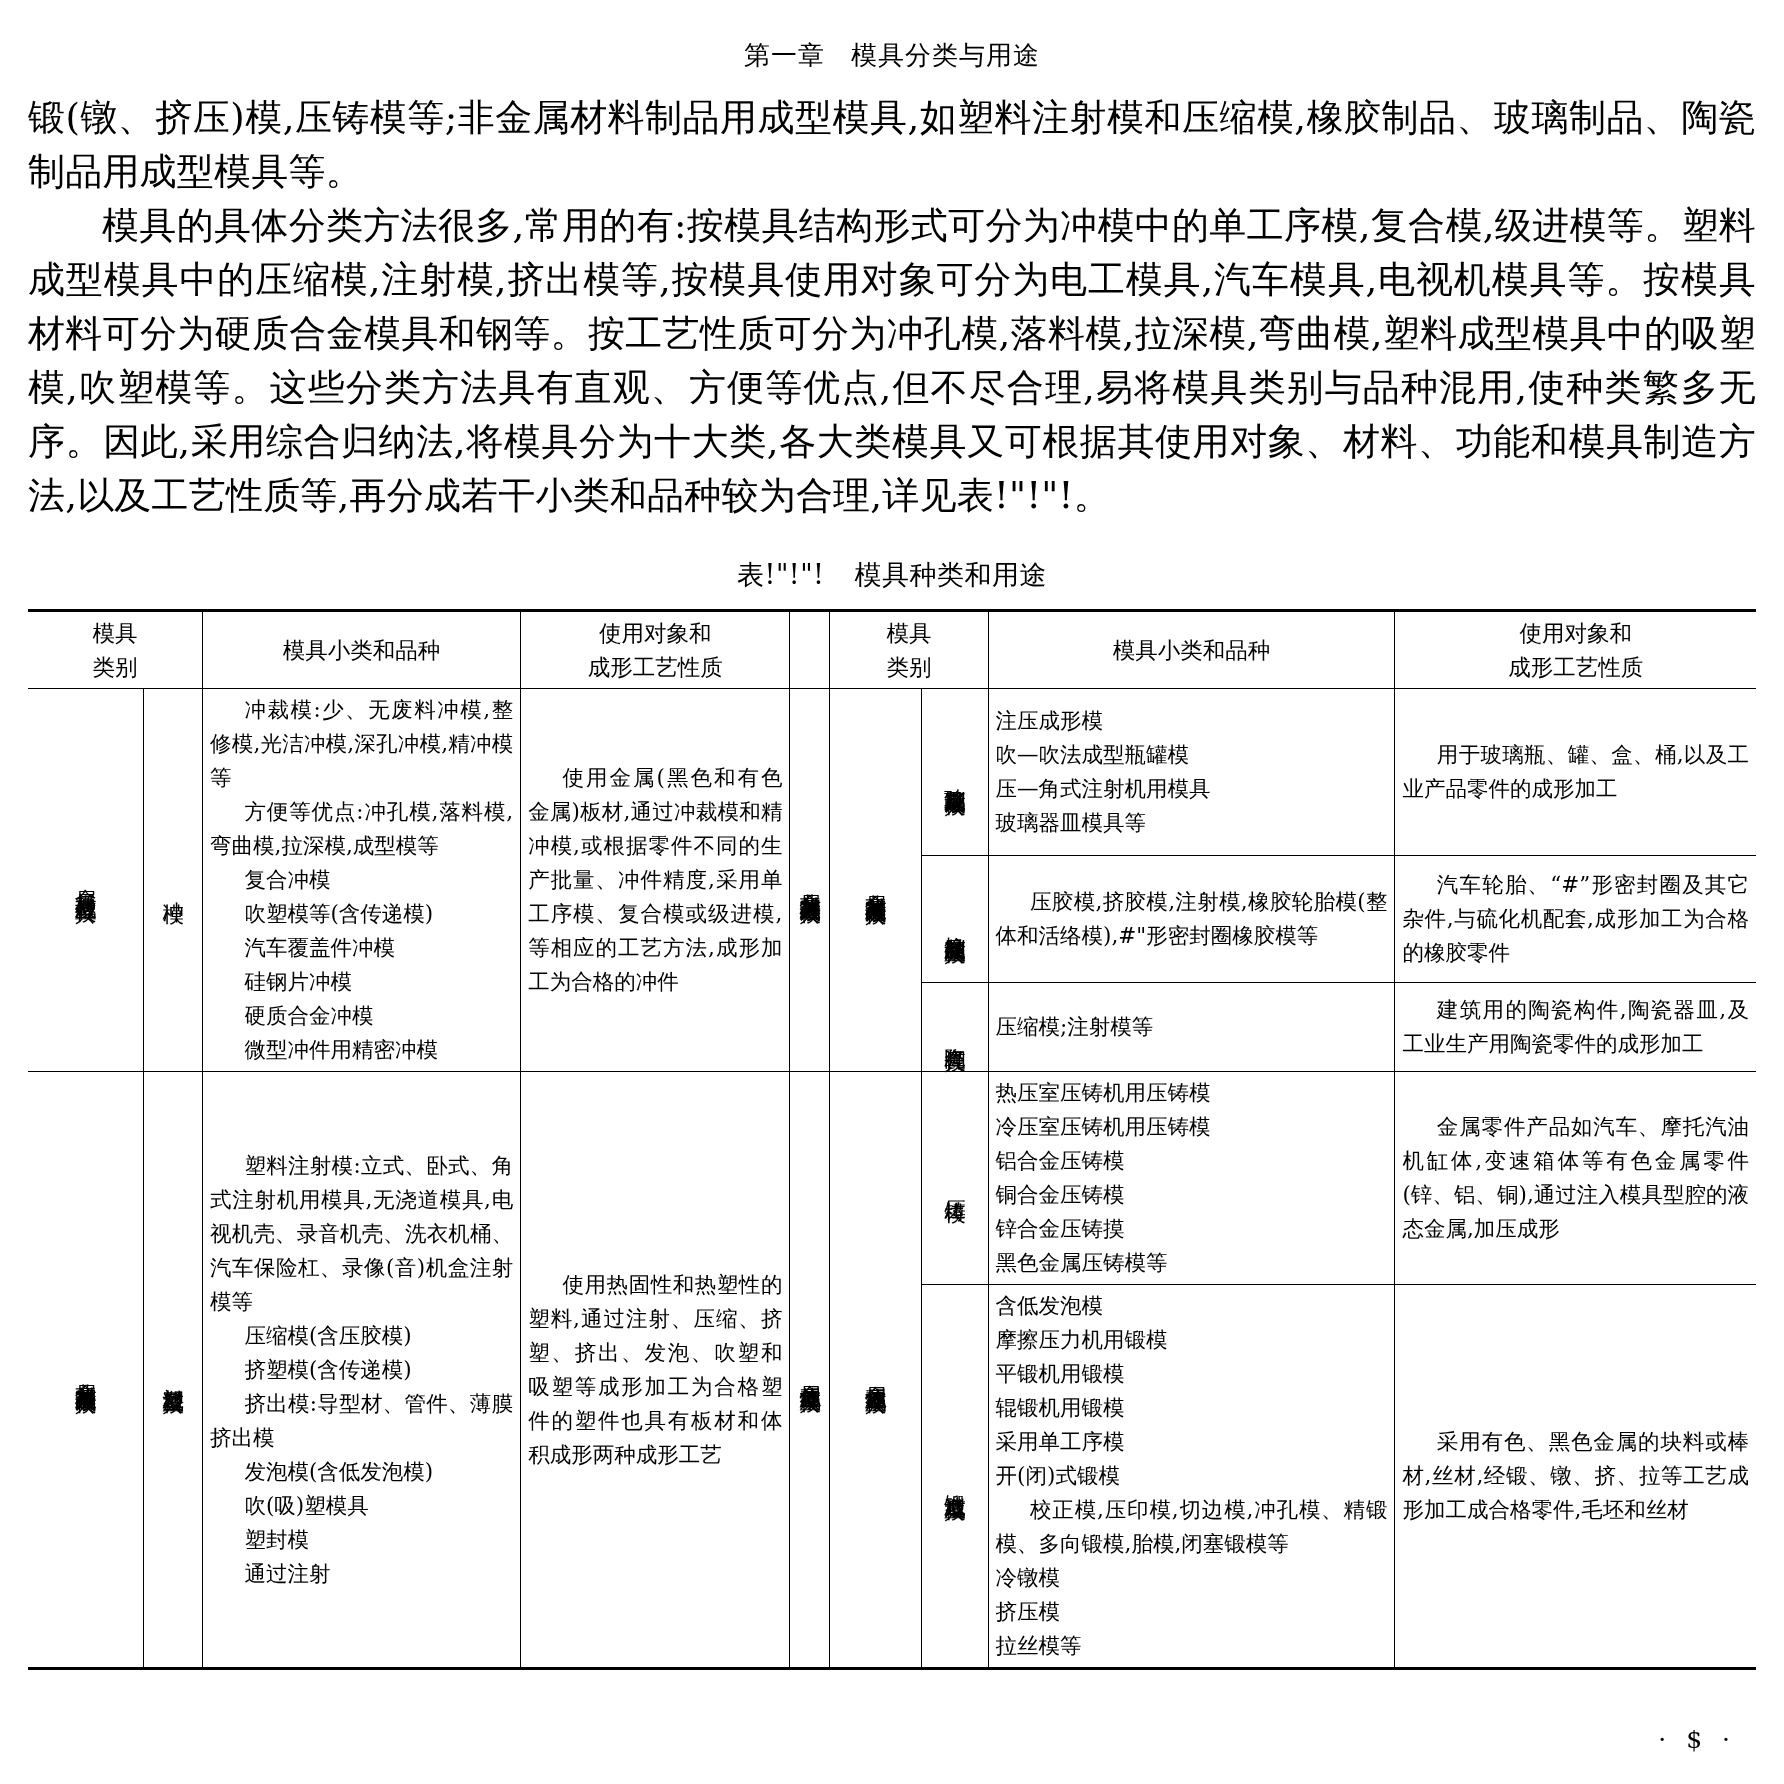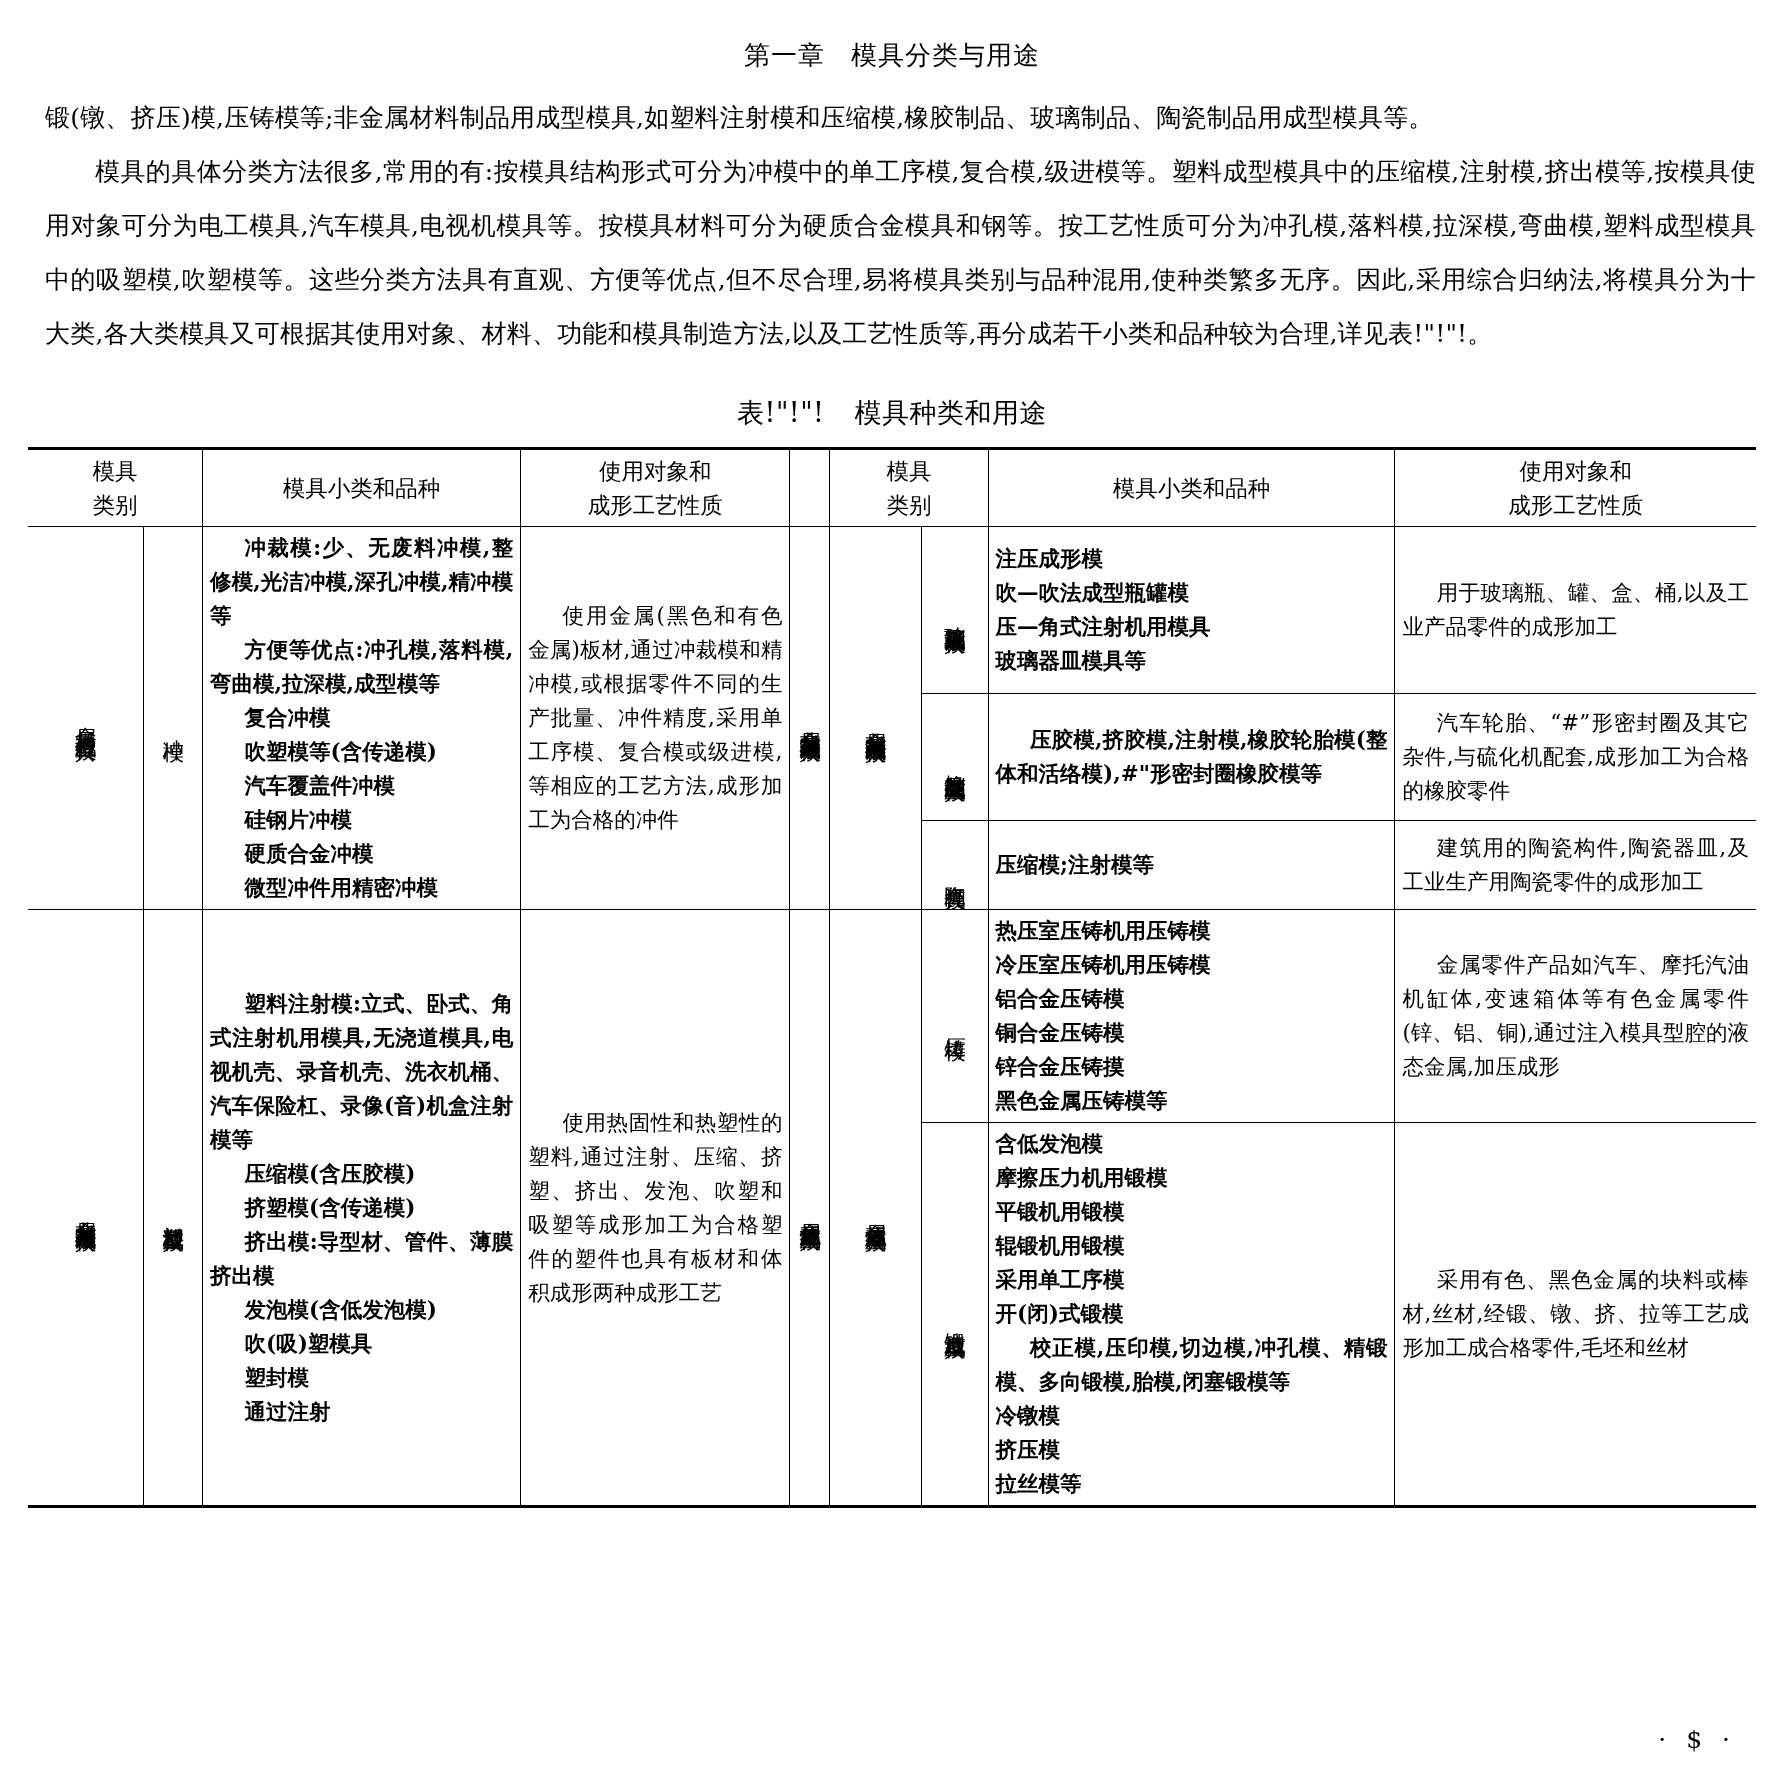--- a/index.html
+++ b/index.html
@@ -29,27 +29,26 @@
     font-size: 26px;
     letter-spacing: 1px;
     padding-top: 38px;
     padding-bottom: 6px;
     font-family: "DejaVu Serif", "Liberation Serif", serif;
   }
   .running-head .chap { margin-right: 26px; }
 
   
   .body-text {
-    font-size: 25px;
+    font-size: 37px;
     line-height: 54px;
     text-align: justify;
     text-justify: inter-ideograph;
     padding: 12px 0 0 0;
     letter-spacing: 0.2px;
-    margin-left: 17px;
   }
   .body-text p { margin: 0; }
   .body-text p.indent { text-indent: 2em; }
 
   
   .table-caption {
     text-align: center;
     font-size: 27px;
     margin: 34px 0 16px 0;
     letter-spacing: 0.5px;
@@ -103,21 +102,21 @@
   }
   .vtext.tight { letter-spacing: 1px; }
 
   .cell-list {
     text-align: justify;
     text-justify: inter-ideograph;
     font-size: 21.5px;
     line-height: 34px;
     padding: 6px 8px;
   }
-  .cell-list .li { display: block; font-weight: bold; }
+  .cell-list .li { display: block; }
   .cell-list .li.hang { text-indent: 1.6em; }
   .desc {
     text-align: justify;
     text-justify: inter-ideograph;
     font-size: 21.5px;
     line-height: 34px;
     padding: 6px 10px;
     text-indent: 1.6em;
   }
 

